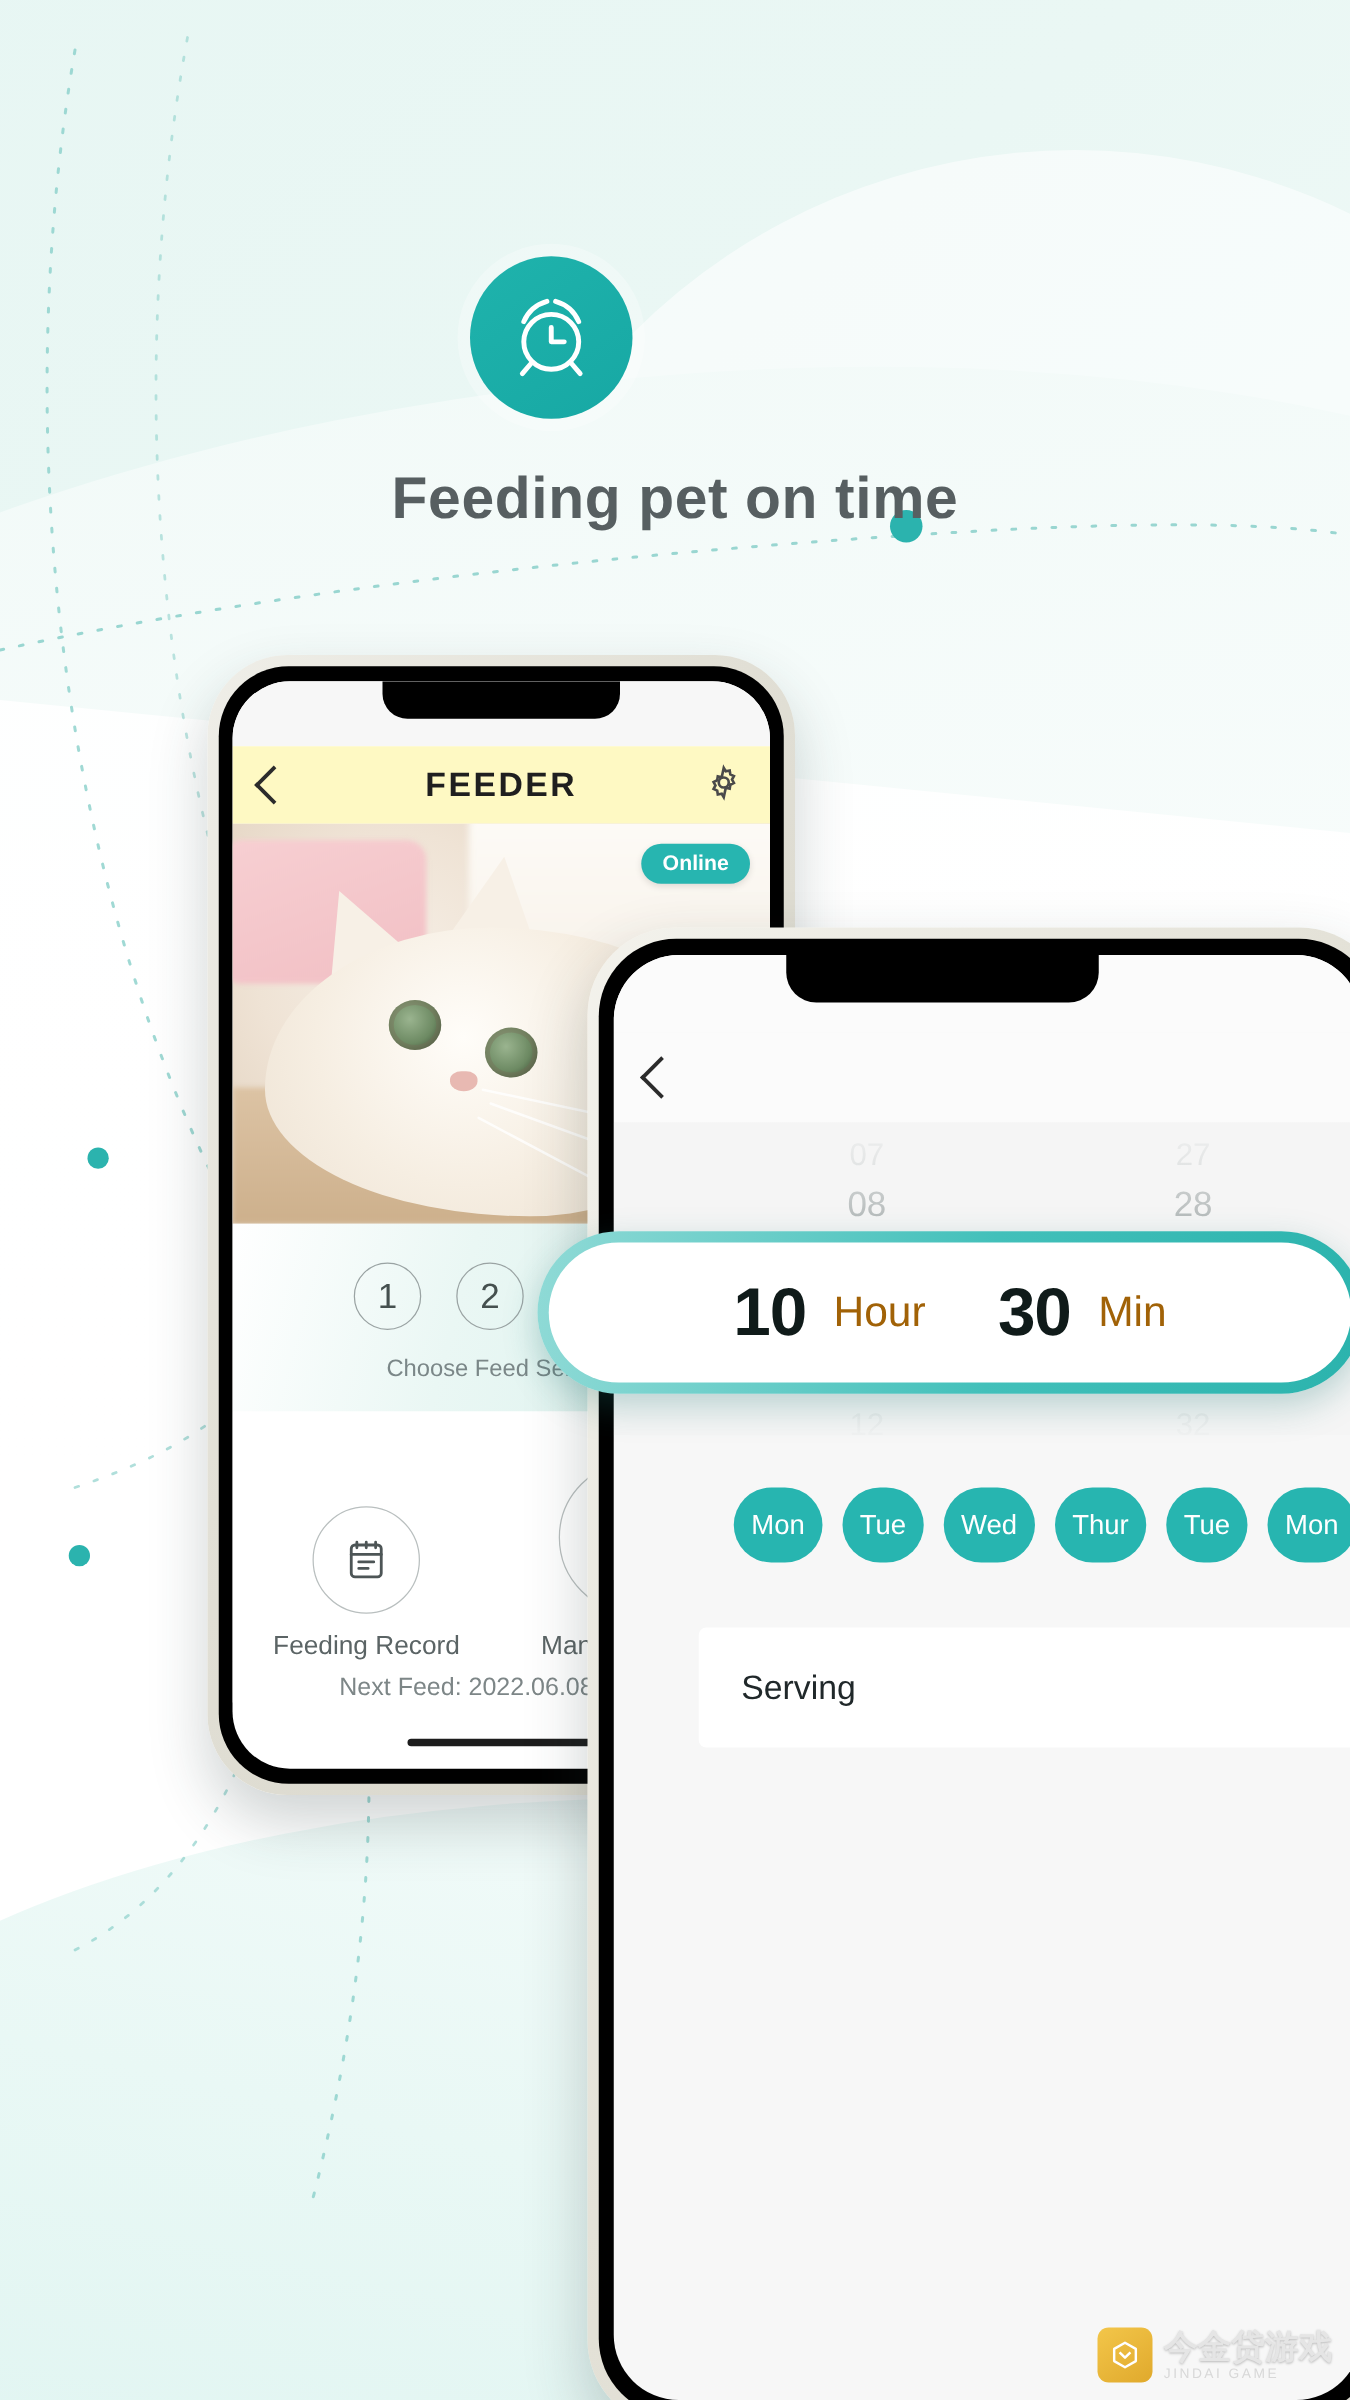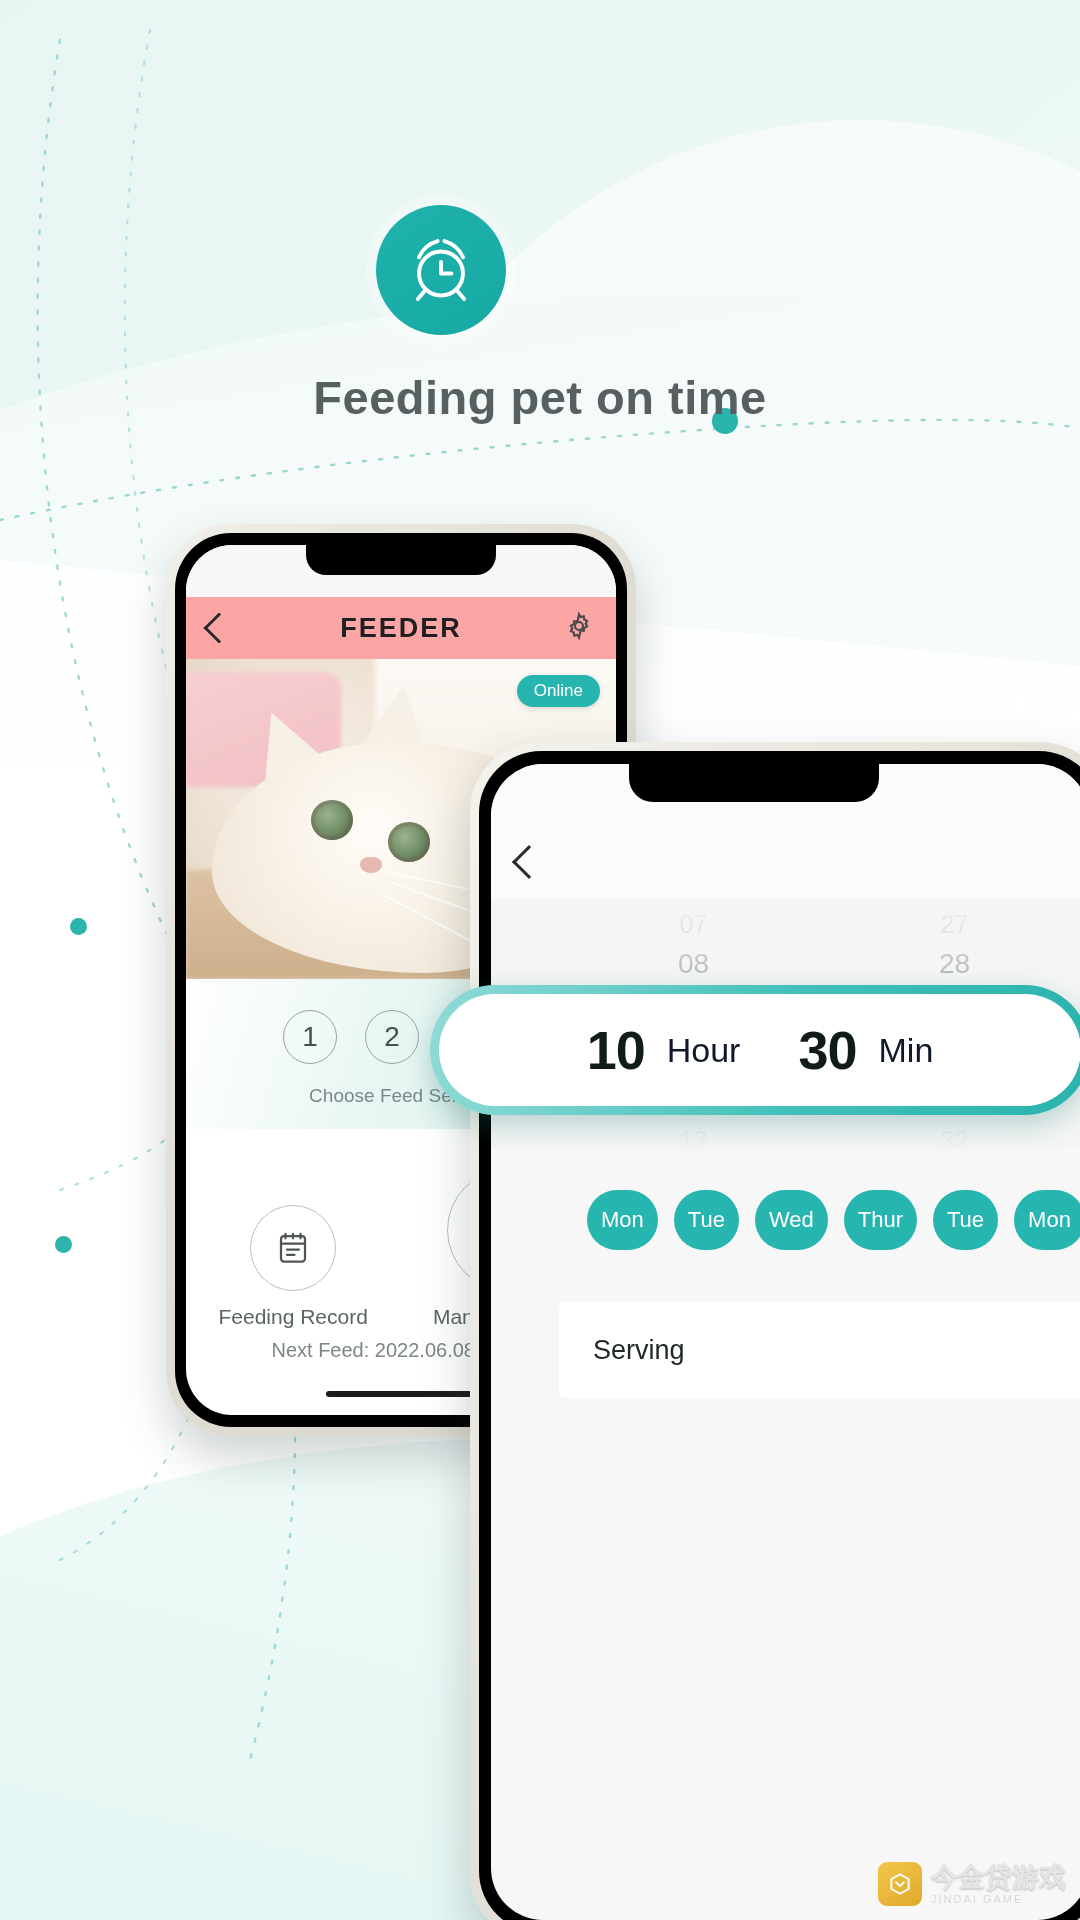--- a/index.html
+++ b/index.html
@@ -128,21 +128,21 @@
     top: 0;
     width: 190px; height: 30px;
     background: #000;
     border-radius: 0 0 20px 20px;
     z-index: 6;
   }
   .statusbar1 { height: 52px; background: #f7f7f7; }
 
   .appbar1 {
     height: 62px;
-    background: #fca5a5;
+    background: #fef9c3;
     display: flex; align-items: center;
     padding: 0 22px;
     position: relative;
   }
   .chev-back {
     width: 22px; height: 22px;
     border-left: 3px solid #2b2b2b;
     border-bottom: 3px solid #2b2b2b;
     transform: rotate(45deg);
   }
@@ -225,20 +225,21 @@
   .online-badge {
     position: absolute;
     right: 16px; top: 16px;
     background: #27b5b0;
     color: #ffffff;
     font-size: 17px;
     padding: 6px 17px;
     border-radius: 20px;
     z-index: 4;
     box-shadow: 0 2px 6px rgba(0,0,0,0.12);
+    font-weight: bold;
   }
 
   .serving-section {
     height: 150px;
     background: linear-gradient(105deg, #ffffff 0%, #eaf7f4 42%, #d8f1ec 100%);
     display: flex; flex-direction: column; align-items: center;
     padding-top: 22px;
     position: relative;
   }
   .serving-row { display: flex; align-items: center; gap: 28px; }
@@ -391,21 +392,21 @@
     border-radius: 58px;
     background: #ffffff;
     display: flex; align-items: center; justify-content: center;
     gap: 12px;
   }
   .tc-num {
     font-size: 54px; font-weight: 700; color: #101b1a;
     letter-spacing: -1px;
   }
   .tc-unit {
-    font-size: 34px; color: #0f172a; font-weight: 500;
+    font-size: 34px; color: #a16207; font-weight: 500;
     margin-right: 46px; margin-left: 10px;
   }
   .tc-unit.last { margin-right: 0; }
 
   .weekdays {
     display: flex; align-items: center; gap: 16px;
     padding: 28px 0 0 96px;
     background: #f7f7f7;
     height: 116px;
   }

